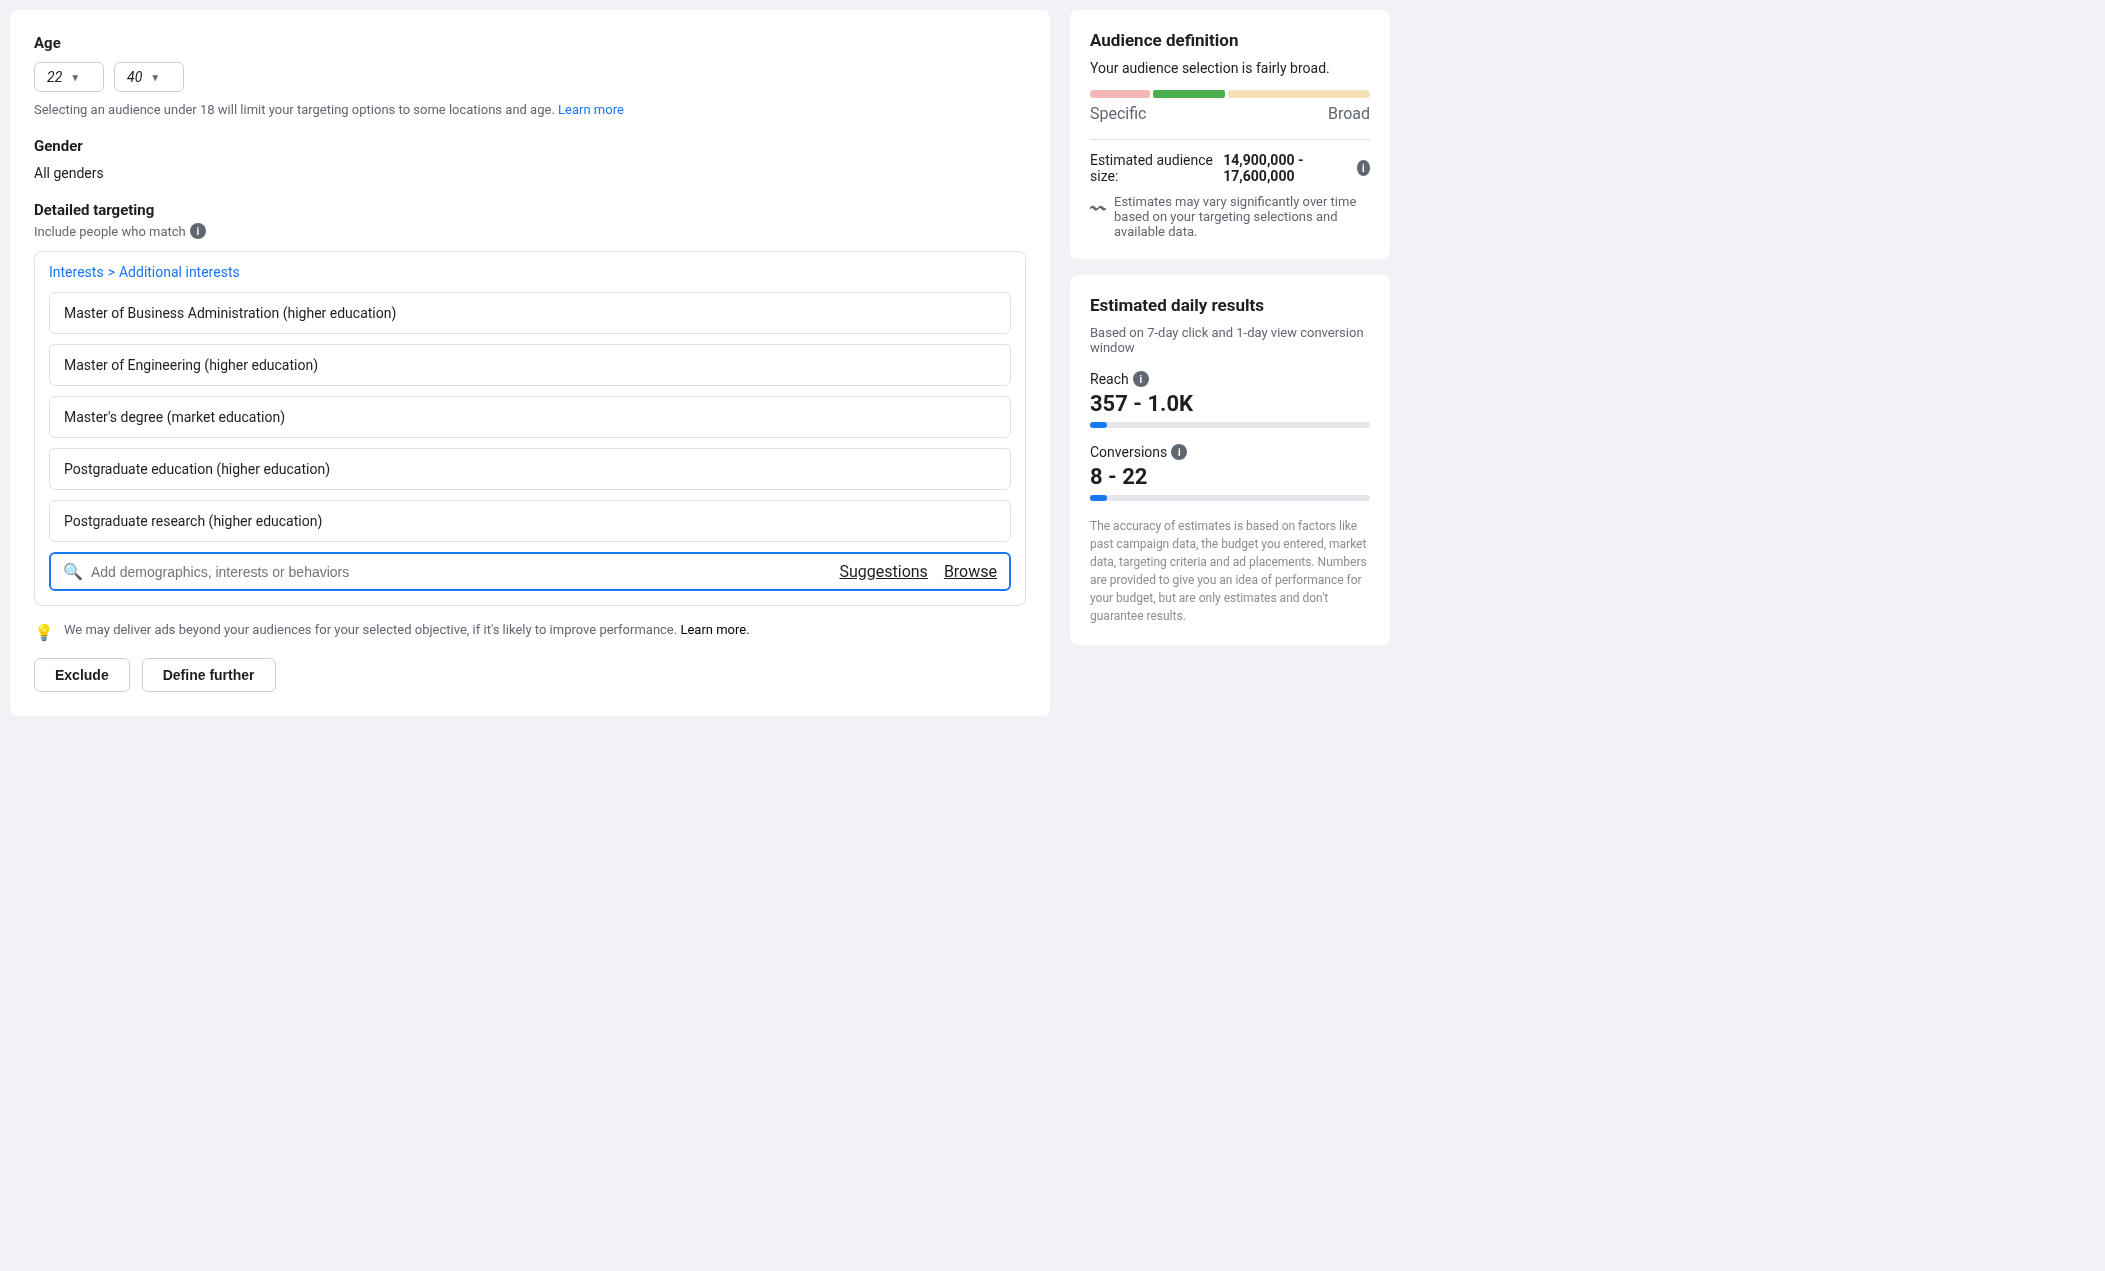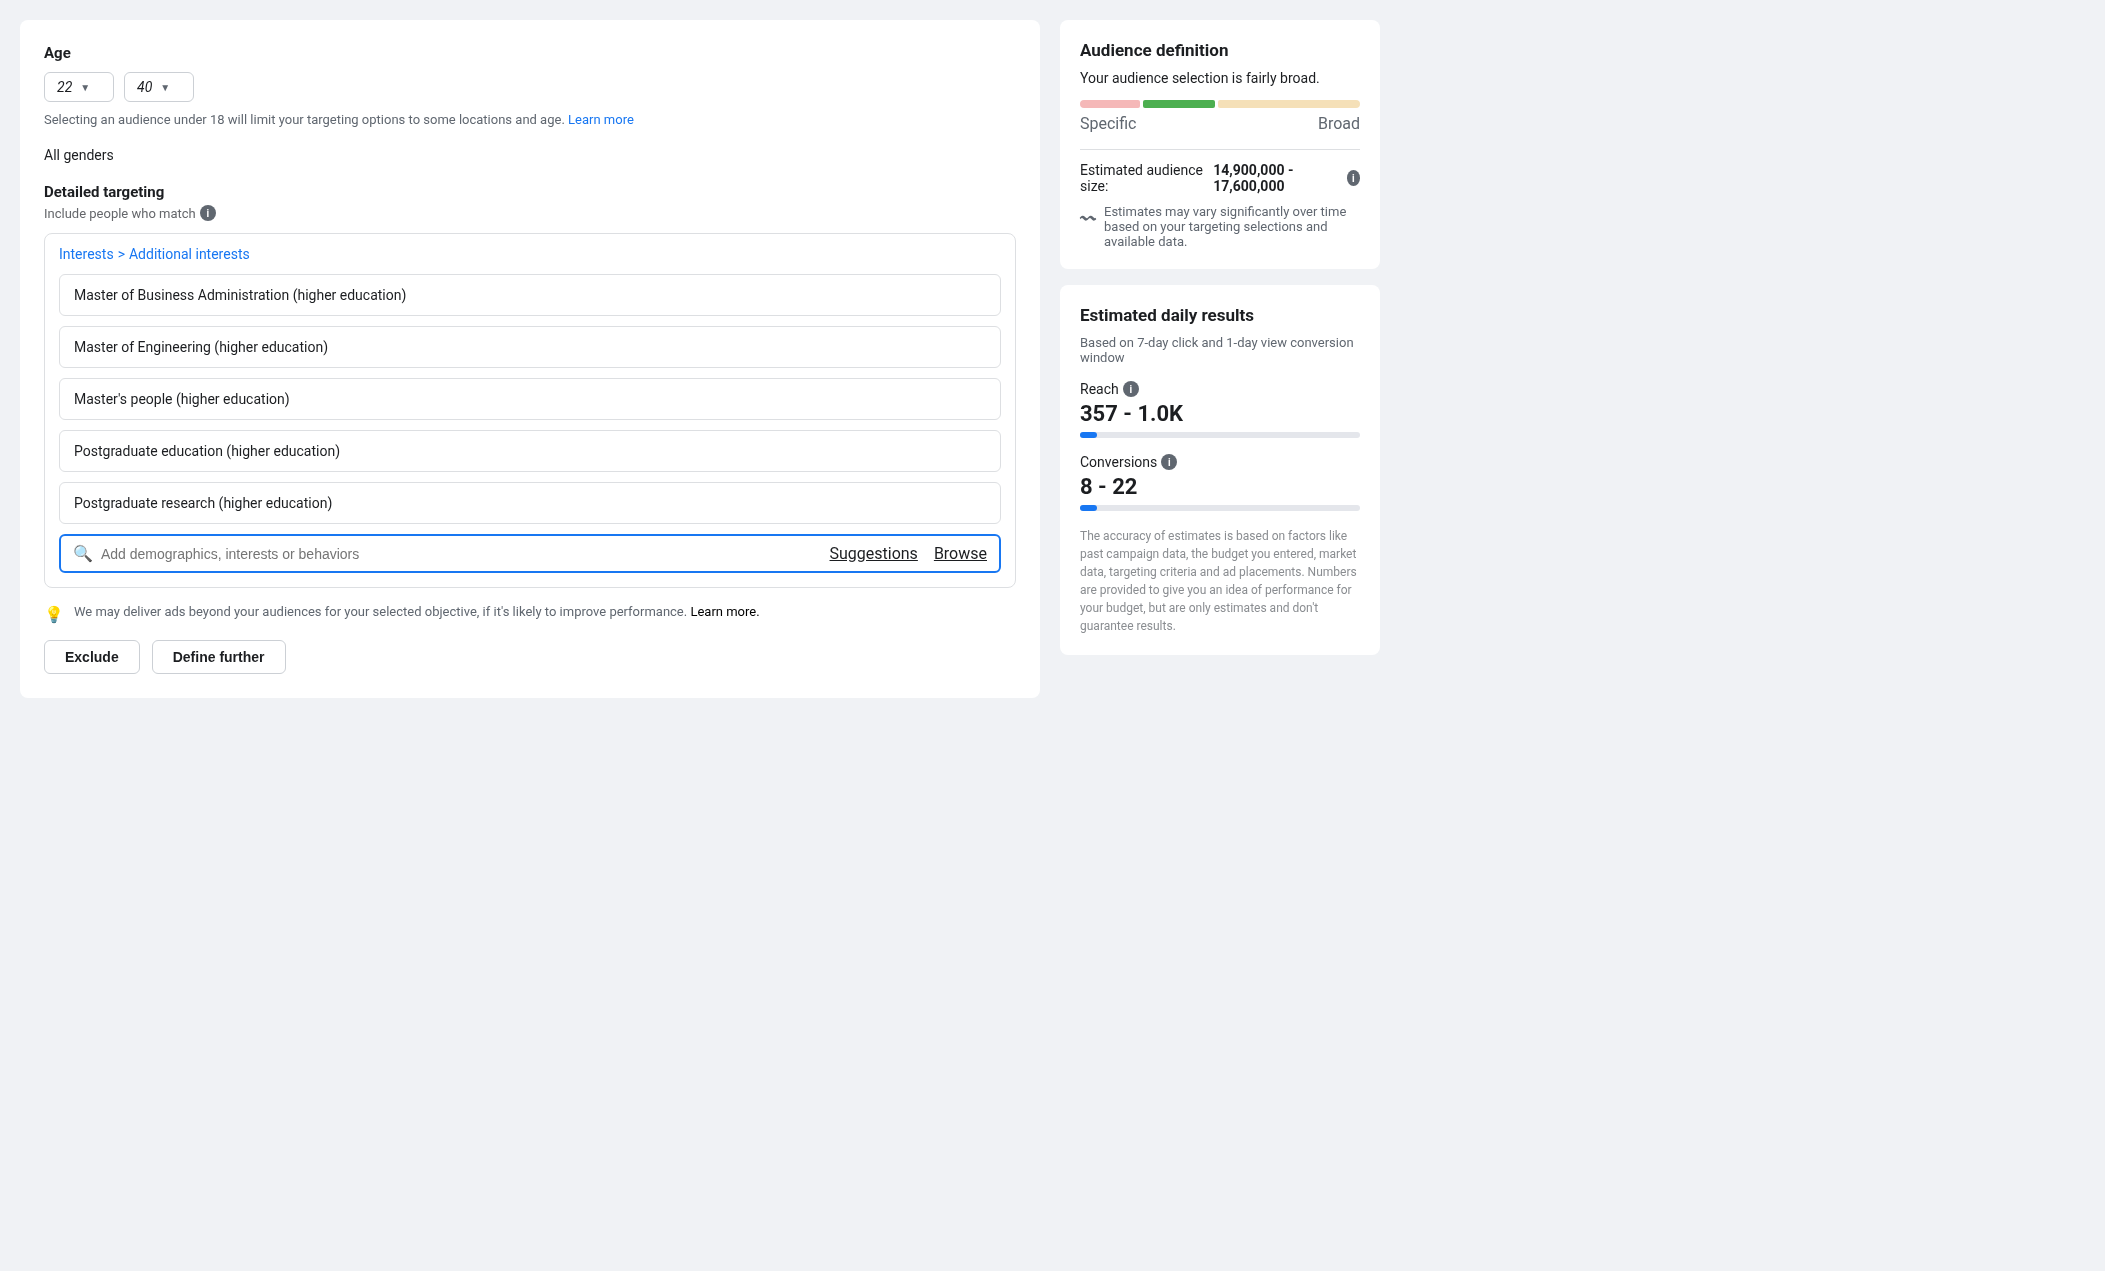--- a/index.html
+++ b/index.html
@@ -5,21 +5,21 @@
     * { box-sizing: border-box; margin: 0; padding: 0; }
     body {
       font-family: -apple-system, BlinkMacSystemFont, 'Segoe UI', Roboto, Helvetica, Arial, sans-serif;
       background: #f0f2f5;
       font-size: 14px;
       color: #1c1e21;
     }
     .layout {
       display: flex;
       gap: 20px;
-      padding: 20px;
+      padding: 10px;
       max-width: 1400px;
     }
     .left-panel {
       flex: 1;
       background: #fff;
       border-radius: 8px;
       padding: 24px;
       min-width: 0;
     }
     .right-panel {
@@ -325,39 +325,40 @@
       <div class="age-select">
         <span>40</span>
         <span class="chevron">▼</span>
       </div>
     </div>
     <div class="age-notice">
       <span>Selecting an audience under 18 will limit your targeting options to some locations and age.</span>
       <a href="#">Learn more</a>
     </div>
 
+    <div class="section-label">Gender</div>
     <div class="gender-value">All genders</div>
 
     <div class="detailed-targeting-title">Detailed targeting</div>
     <div class="include-label">
       <span>Include people who match</span>
       <span class="info-icon">i</span>
     </div>
 
     <div class="targeting-box">
 
       <div class="breadcrumb">
         <a href="#">Interests</a>
         <span class="separator">&gt;</span>
         <a href="#">Additional interests</a>
       </div>
 
       <div class="interest-item">Master of Business Administration (higher education)</div>
       <div class="interest-item">Master of Engineering (higher education)</div>
-      <div class="interest-item">Master's people (higher education)</div>
+      <div class="interest-item">Master's degree (market education)</div>
       <div class="interest-item">Postgraduate education (higher education)</div>
       <div class="interest-item">Postgraduate research (higher education)</div>
 
       <div class="search-container">
         <span class="search-icon-wrap">🔍</span>
         <input class="search-input" type="text" placeholder="Add demographics, interests or behaviors" style="">
         <div class="search-actions">
           <span class="search-action">Suggestions</span>
           <span class="search-action">Browse</span>
         </div>

